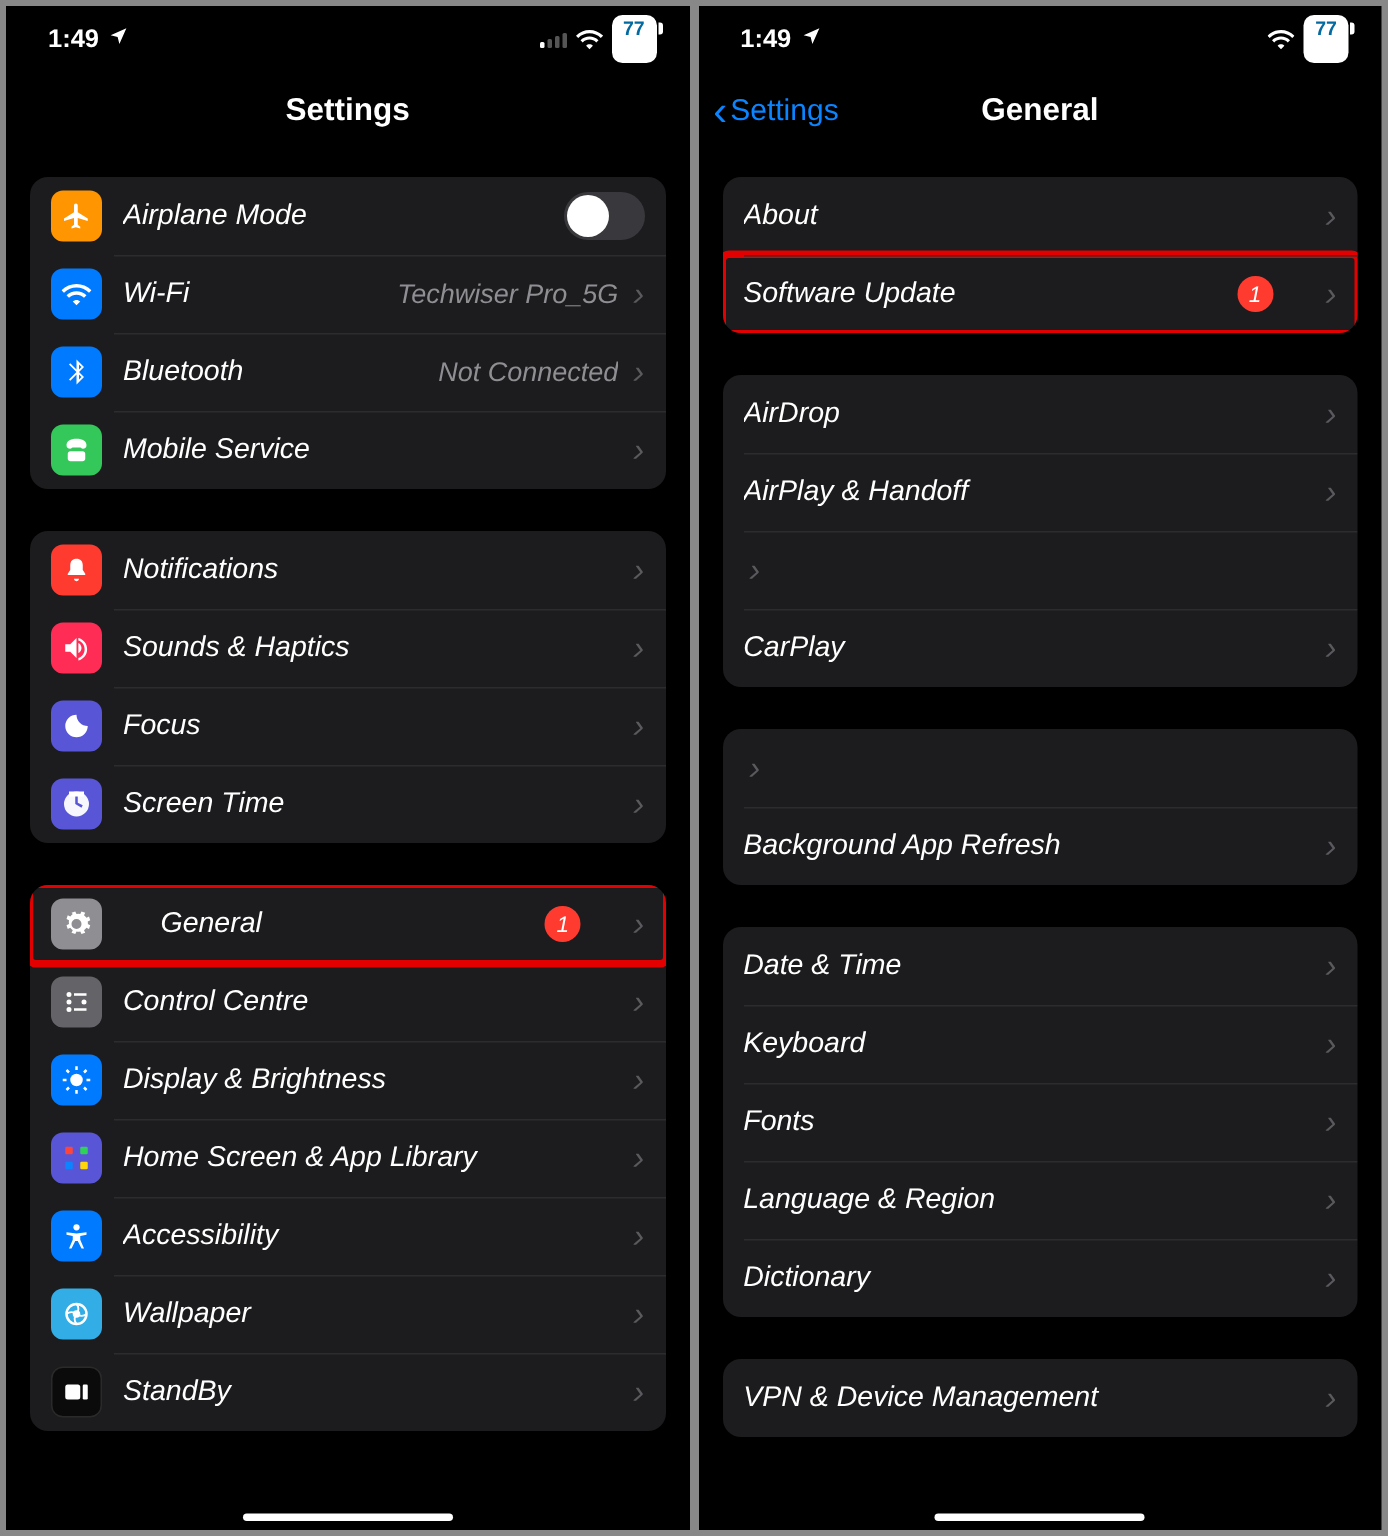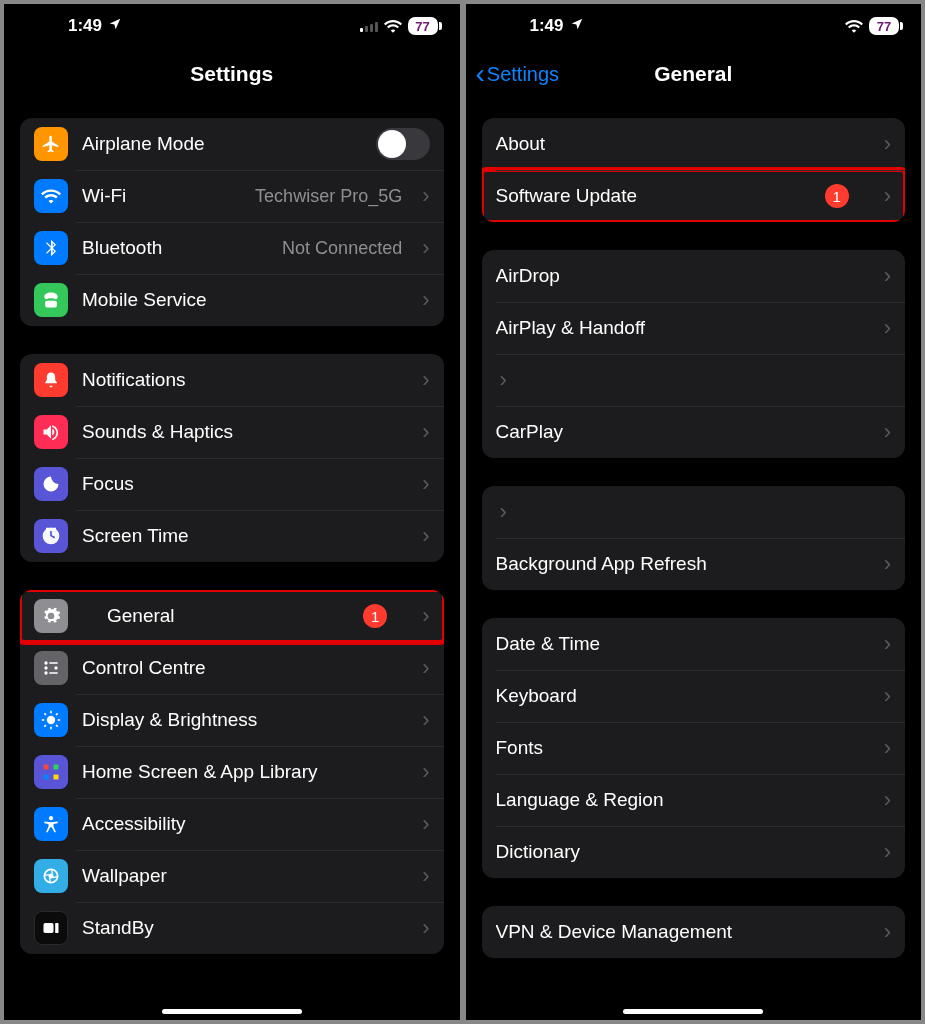--- a/index.html
+++ b/index.html
@@ -24,36 +24,35 @@
   
   .status-bar {
     height: 44px;
     display: flex;
     align-items: center;
     justify-content: space-between;
     padding: 0 22px 0 28px;
     color: #fff;
     font-size: 17px;
     font-weight: 600;
-    margin-left: 36px;
   }
   .status-left { display: flex; align-items: center; gap: 6px; }
   .status-right { display: flex; align-items: center; gap: 6px; }
   .sig { display: inline-flex; align-items: flex-end; gap: 2px; height: 11px;}
   .sig span { width: 3px; background: #fff; border-radius:1px;}
   .sig span:nth-child(1){height:4px;}
   .sig span:nth-child(2){height:6px;background:#555;}
   .sig span:nth-child(3){height:8px;background:#555;}
   .sig span:nth-child(4){height:10px;background:#555;}
   .wifi-icon svg{display:block;}
   .batt {
-    display:inline-flex;align-items:center;
+    display:inline-flex;align-items:flex-start;
     background:#fff;border-radius:7px;
-    padding:1px 4px;color:#701a75;font-size:13px;font-weight:700;
-    height:18px;min-width:30px;justify-content:center;
+    padding:1px 4px;color:#0369a1;font-size:13px;font-weight:700;
+    height:32px;min-width:30px;justify-content:center;
     position:relative;
   }
   .batt::after{content:"";position:absolute;right:-4px;top:5px;width:3px;height:8px;background:#fff;border-radius:0 2px 2px 0;}
   
   .nav-header {
     height: 52px;
     display:flex;
     align-items:center;
     justify-content:center;
     position:relative;
@@ -73,20 +72,21 @@
   .content {
     flex:1;
     overflow:hidden;
     padding: 0 16px;
   }
   .group {
     background:#1c1c1e;
     border-radius: 12px;
     margin-top: 28px;
     overflow:hidden;
+    font-style:italic;
   }
   .group:first-child{margin-top:18px;}
   .row {
     display:flex;
     align-items:center;
     min-height:52px;
     padding: 8px 14px 8px 14px;
     position:relative;
     color:#fff;
     font-size:19px;
@@ -95,21 +95,21 @@
     content:"";position:absolute;left:56px;right:0;top:0;height:1px;background:#2c2c2e;
   }
   .no-icon .row + .row::before{left:14px;}
   .row .icon {
     width:34px;height:34px;border-radius:8px;
     margin-right:14px;
     display:flex;align-items:center;justify-content:center;
     flex-shrink:0;
   }
   .row .label{flex:1;white-space:nowrap;overflow:hidden;text-overflow:ellipsis;}
-  .row .detail{color:#8e8e93;font-size:18px;margin-right:16px;max-width:180px;white-space:nowrap;overflow:hidden;text-overflow:ellipsis;}
+  .row .detail{color:#8e8e93;font-size:18px;margin-right:6px;max-width:180px;white-space:nowrap;overflow:hidden;text-overflow:ellipsis;}
   .row .chevron{color:#5a5a5e;font-size:22px;font-weight:300;margin-left:4px;}
   .badge{
     background:#ff3b30;color:#fff;border-radius:50%;
     min-width:24px;height:24px;display:flex;align-items:center;justify-content:center;
     font-size:15px;font-weight:500;margin-right:6px;
   }
   .toggle{
     width:54px;height:32px;border-radius:16px;background:#39393d;position:relative;
   }
   .toggle .knob{width:28px;height:28px;border-radius:50%;background:#fff;position:absolute;top:2px;left:2px;}

